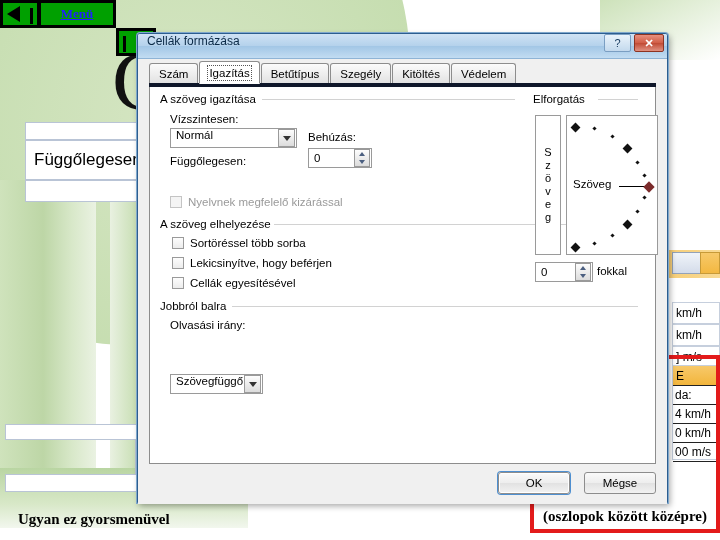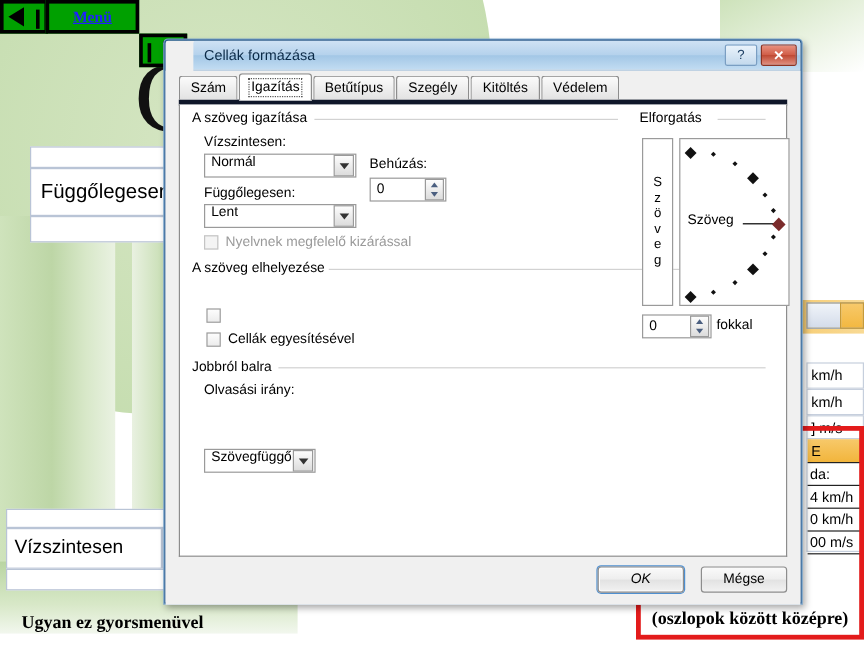--- a/index.html
+++ b/index.html
@@ -138,23 +138,22 @@
     position:absolute; left:137px; top:33px; width:531px; height:470px;
     background:#f0f0f0;
     border:1px solid #2c5d8f;
     border-radius:3px 3px 0 0;
     box-shadow:0 0 0 1px #7ea7cc, 2px 3px 6px rgba(0,0,0,.35);
   }
   .titlebar {
     height:25px;
     background:linear-gradient(to bottom,#cfe2f4 0%, #b5d2ec 48%, #a3c7e6 52%, #c2dcf2 100%);
     border-bottom:1px solid #8fb4d6;
-    display:flex; align-items:center; padding:0 3px 0 9px;
+    display:flex; padding:0 3px 0 9px;
     border-radius:2px 2px 0 0;
-    margin-left:23px;
   }
   .title-text {
     font-size:12px; color:#0b2a47; flex:1;
     font-family:"Liberation Sans", sans-serif;
   }
   .tb-btn {
     width:27px; height:18px; margin-left:3px; border:1px solid #7a9ec2;
     border-radius:2px; font-size:11px; color:#1c3f63;
     display:flex; align-items:center; justify-content:center; cursor:pointer;
     background:linear-gradient(to bottom,#eaf3fb,#c3d9ed);
@@ -281,21 +280,21 @@
   .rot-spin { position:absolute; left:2px; top:161px; width:58px; height:20px; }
 
   
   .btn {
     position:absolute; width:72px; height:22px;
     font-size:11.5px; color:#000; cursor:pointer;
     background:linear-gradient(to bottom,#fafafa 0%,#eeeeee 48%,#e2e2e2 52%,#f2f2f2 100%);
     border:1px solid #8d8d8d; border-radius:3px;
     display:flex; align-items:center; justify-content:center;
   }
-  .btn.default { box-shadow:0 0 0 1px #4e8fd0, inset 0 0 0 1px #fff;font-style:italic; }
+  .btn.default { box-shadow:0 0 0 1px #4e8fd0, inset 0 0 0 1px #fff; }
   .btn-ok { left:360px; bottom:10px; }
   .btn-cancel { left:446px; bottom:10px; }
 </style>
 </head>
 <body>
 
 <div id="slide">
   <div class="green-circle"></div>
   <div class="green-band band-a"></div>
   <div class="green-band band-b"></div>
@@ -303,21 +302,20 @@
   <div class="green-band band-d"></div>
   <div class="green-right"></div>
 
   <div class="big-letter">C</div>
 
   <div class="cell cell-blank1"></div>
   <div class="cell cell-fugg">Függőlegesen</div>
   <div class="cell cell-blank2"></div>
 
   <div class="cell cell-vtop"></div>
-  <div class="cell cell-vizsz">Vízszintesen</div>
   <div class="cell cell-ba">Ba</div>
   <div class="cell cell-vbot"></div>
 
   <div class="rs rs-hdr"></div>
   <div class="rs rs-hdr2"></div>
   <div class="rs rs-row rs-r1">km/h</div>
   <div class="rs rs-row rs-r2">km/h</div>
   <div class="rs rs-row rs-r3">] m/s</div>
 
   <div class="rs-box">
@@ -392,35 +390,36 @@
       <div class="lbl" style="left:158px; top:44px;">Behúzás:</div>
       <div class="spin" style="left:158px; top:61px; width:64px;">
         <div class="val">0</div>
         <div class="btns">
           <i class="up"></i>
           <i class="down"></i>
         </div>
       </div>
 
       <div class="lbl" style="left:20px; top:68px;">Függőlegesen:</div>
-      <div class="combo" style="left:20px; top:83px; width:127px;">
-        <div class="val">Lent</div>
-        <div class="arrow"></div>
-      </div>
 
       <div class="chk dim" style="left:20px; top:109px;">
         <span class="box"></span>
         <span>Nyelvnek megfelelő kizárással</span>
       </div>
 
       <div class="grp-title" style="left:10px; top:131px;">A szöveg elhelyezése</div>
       <div class="grp-line" style="left:124px; top:137px; width:364px;"></div>
 
+      <div class="chk" style="left:22px; top:150px;">
+        <span class="box"></span>
+        <span>Sortöréssel több sorba</span>
+      </div>
       <div class="chk" style="left:22px; top:170px;">
         <span class="box"></span>
+        <span>Lekicsinyítve, hogy beférjen</span>
       </div>
       <div class="chk" style="left:22px; top:190px;">
         <span class="box"></span>
         <span>Cellák egyesítésével</span>
       </div>
 
       <div class="grp-title" style="left:10px; top:213px;">Jobbról balra</div>
       <div class="grp-line" style="left:82px; top:219px; width:406px;"></div>
 
       <div class="lbl" style="left:20px; top:232px;">Olvasási irány:</div>

